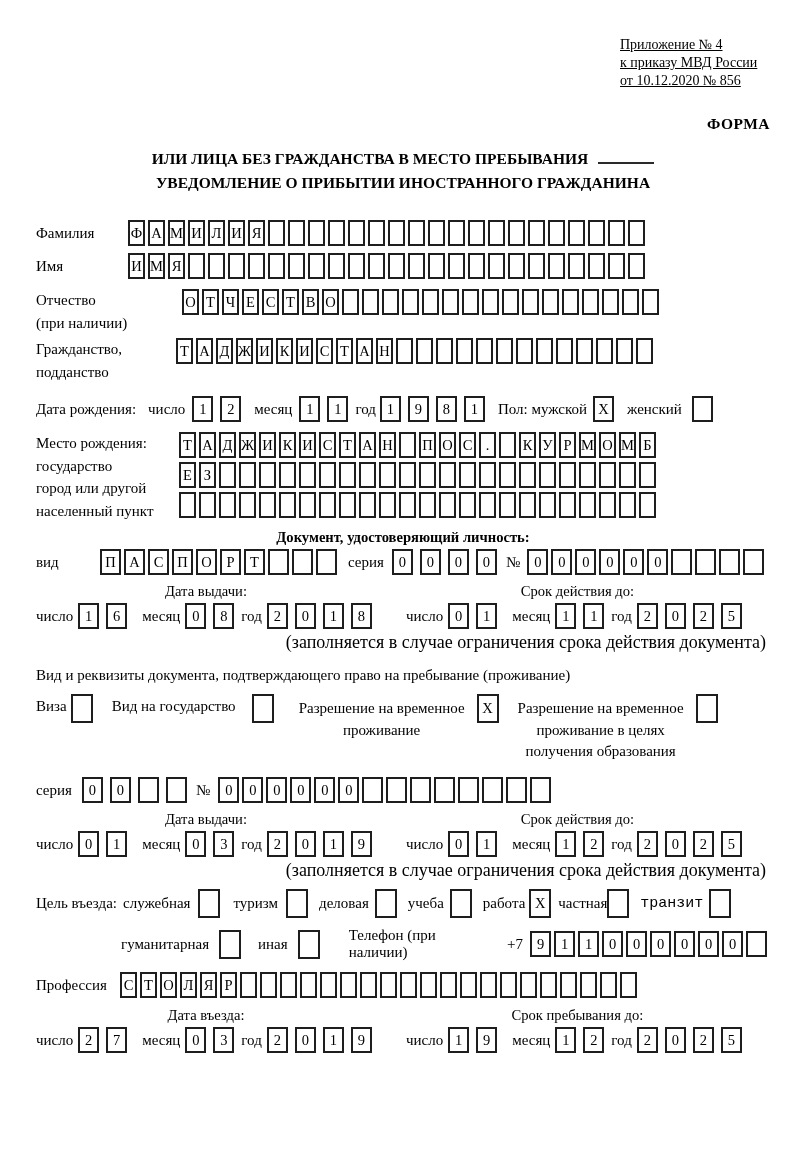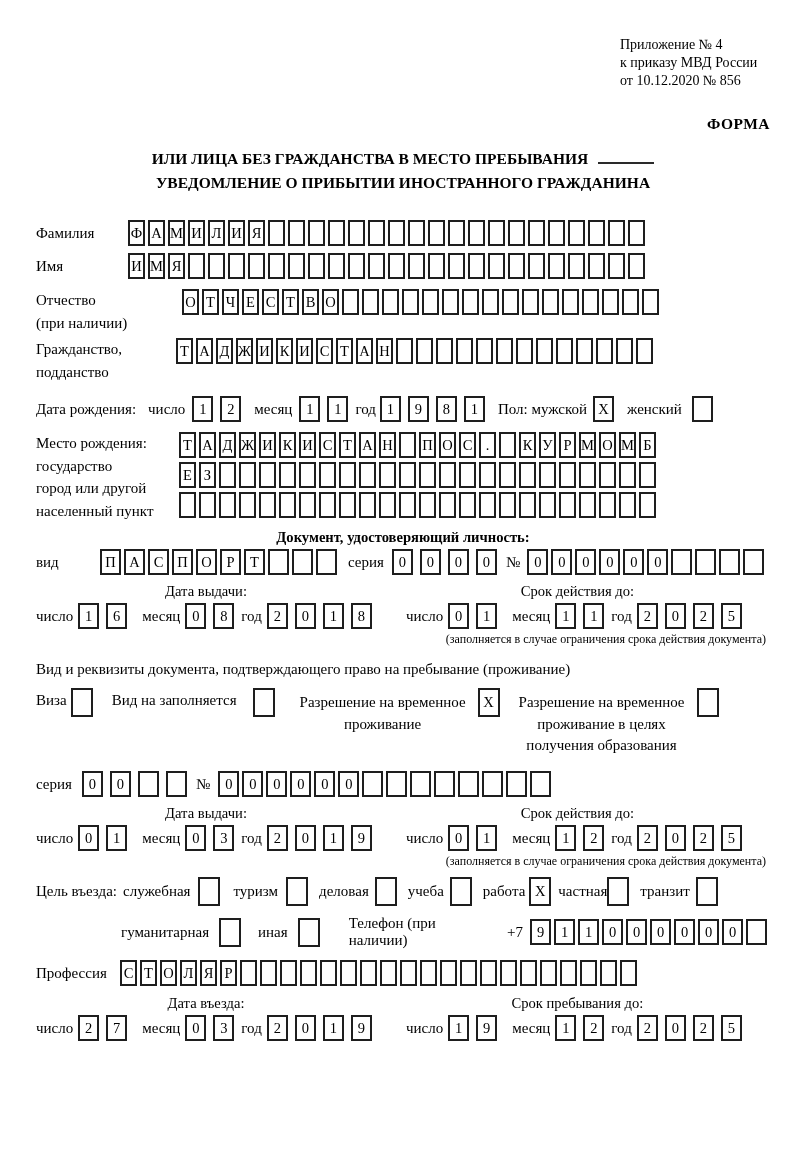--- a/index.html
+++ b/index.html
@@ -1,35 +1,35 @@
 <!DOCTYPE html>
 <html><head>
 <meta charset="utf-8">
 <style>
   html,body{margin:0;padding:0;background:#fff;}
   body{width:800px;height:1163px;overflow:hidden;color:#000;
        font-family:"Liberation Serif","DejaVu Serif",serif;font-size:15px;}
   .page{box-sizing:border-box;width:800px;height:1163px;padding:36px 30px 0 36px;}
-  .appendix{margin-left:584px;font-size:14px;line-height:1.3;}
+  .appendix{margin-left:584px;font-size:14px;line-height:1.3;text-decoration:underline;}
   .appendix .ed{font-size:13px;line-height:1.3;margin-top:5px;}
   .forma{text-align:right;font-weight:bold;font-size:15.5px;margin-top:24px;letter-spacing:.5px;}
   .title{text-align:center;font-weight:bold;font-size:15.5px;line-height:1.6;margin-top:14px;}
   .blank{display:inline-block;width:56px;height:13px;border-bottom:2px solid #2a2a2a;margin-left:10px;}
   .sec-h{font-weight:bold;font-size:14.6px;margin-top:24px;letter-spacing:.2px;}
   .row{display:flex;align-items:center;}
   .rowt{display:flex;align-items:flex-start;}
   .lbl{flex-shrink:0;}
   .cells{display:flex;flex-wrap:nowrap;}
   .cell{box-sizing:border-box;width:21px;height:26px;border:2px solid #1e1e1e;margin-right:3px;
         display:inline-flex;align-items:center;justify-content:center;
         font-size:14.5px;flex-shrink:0;background:#fff;}
   .cells.sm .cell{width:17px;margin-right:3px;}
   .cells.sp .cell{margin-right:7px;}
   .cbox .cell{width:22px;height:29px;}
-  .note{font-size:12px;text-align:right;margin-top:3px;padding-right:4px;}
+  .note{font-size:18px;text-align:right;margin-top:3px;padding-right:4px;}
   .dhead{text-align:center;font-size:14.6px;margin-bottom:3px;}
   .dgrp{display:flex;align-items:center;}
   .dgrp .t{margin-right:5px;}
   .mlbl{line-height:1.5;}
   .ctr{text-align:center;line-height:1.45;}
 </style>
 </head>
 <body>
 
 <div class="page">
@@ -384,21 +384,21 @@
 
   <div style="margin-top:10px;line-height:1.65;">
     <div>Вид и реквизиты документа, подтверждающего право на пребывание (проживание)</div>
   </div>
 
   <div class="rowt" style="margin-top:6px;">
     <span style="margin-top:4px;">Виза</span>
     <span class="cells cbox" style="margin-left:4px;">
         <span class="cell"></span>
       </span>
-    <span style="margin-left:16px;margin-top:4px;">Вид на заполняется</span>
+    <span style="margin-left:16px;margin-top:4px;">Вид на государство</span>
     <span class="cells cbox" style="margin-left:16px;">
         <span class="cell"></span>
       </span>
     <span class="ctr" style="margin-left:22px;margin-top:4px;">
       <div>Разрешение на временное</div>
       <div>проживание</div>
     </span>
     <span class="cells cbox" style="margin-left:12px;">
         <span class="cell">X</span>
       </span>
@@ -506,21 +506,21 @@
         <span class="cell"></span>
       </span>
     <span style="margin-left:8px;margin-right:4px;">работа</span>
     <span class="cells cbox">
         <span class="cell">X</span>
       </span>
     <span style="margin-left:4px;">частная</span>
     <span class="cells cbox">
         <span class="cell"></span>
       </span>
-    <span style="margin-left:8px;margin-right:6px;">транзит</span>
+    <span style="margin-left:8px;margin-right:6px;font-family:Liberation Mono, monospace;">транзит</span>
     <span class="cells cbox">
         <span class="cell"></span>
       </span>
   </div>
 
   <div class="row" style="margin-top:9px;">
     <span style="margin-left:85px;margin-right:10px;">гуманитарная</span>
     <span class="cells cbox">
         <span class="cell"></span>
       </span>

